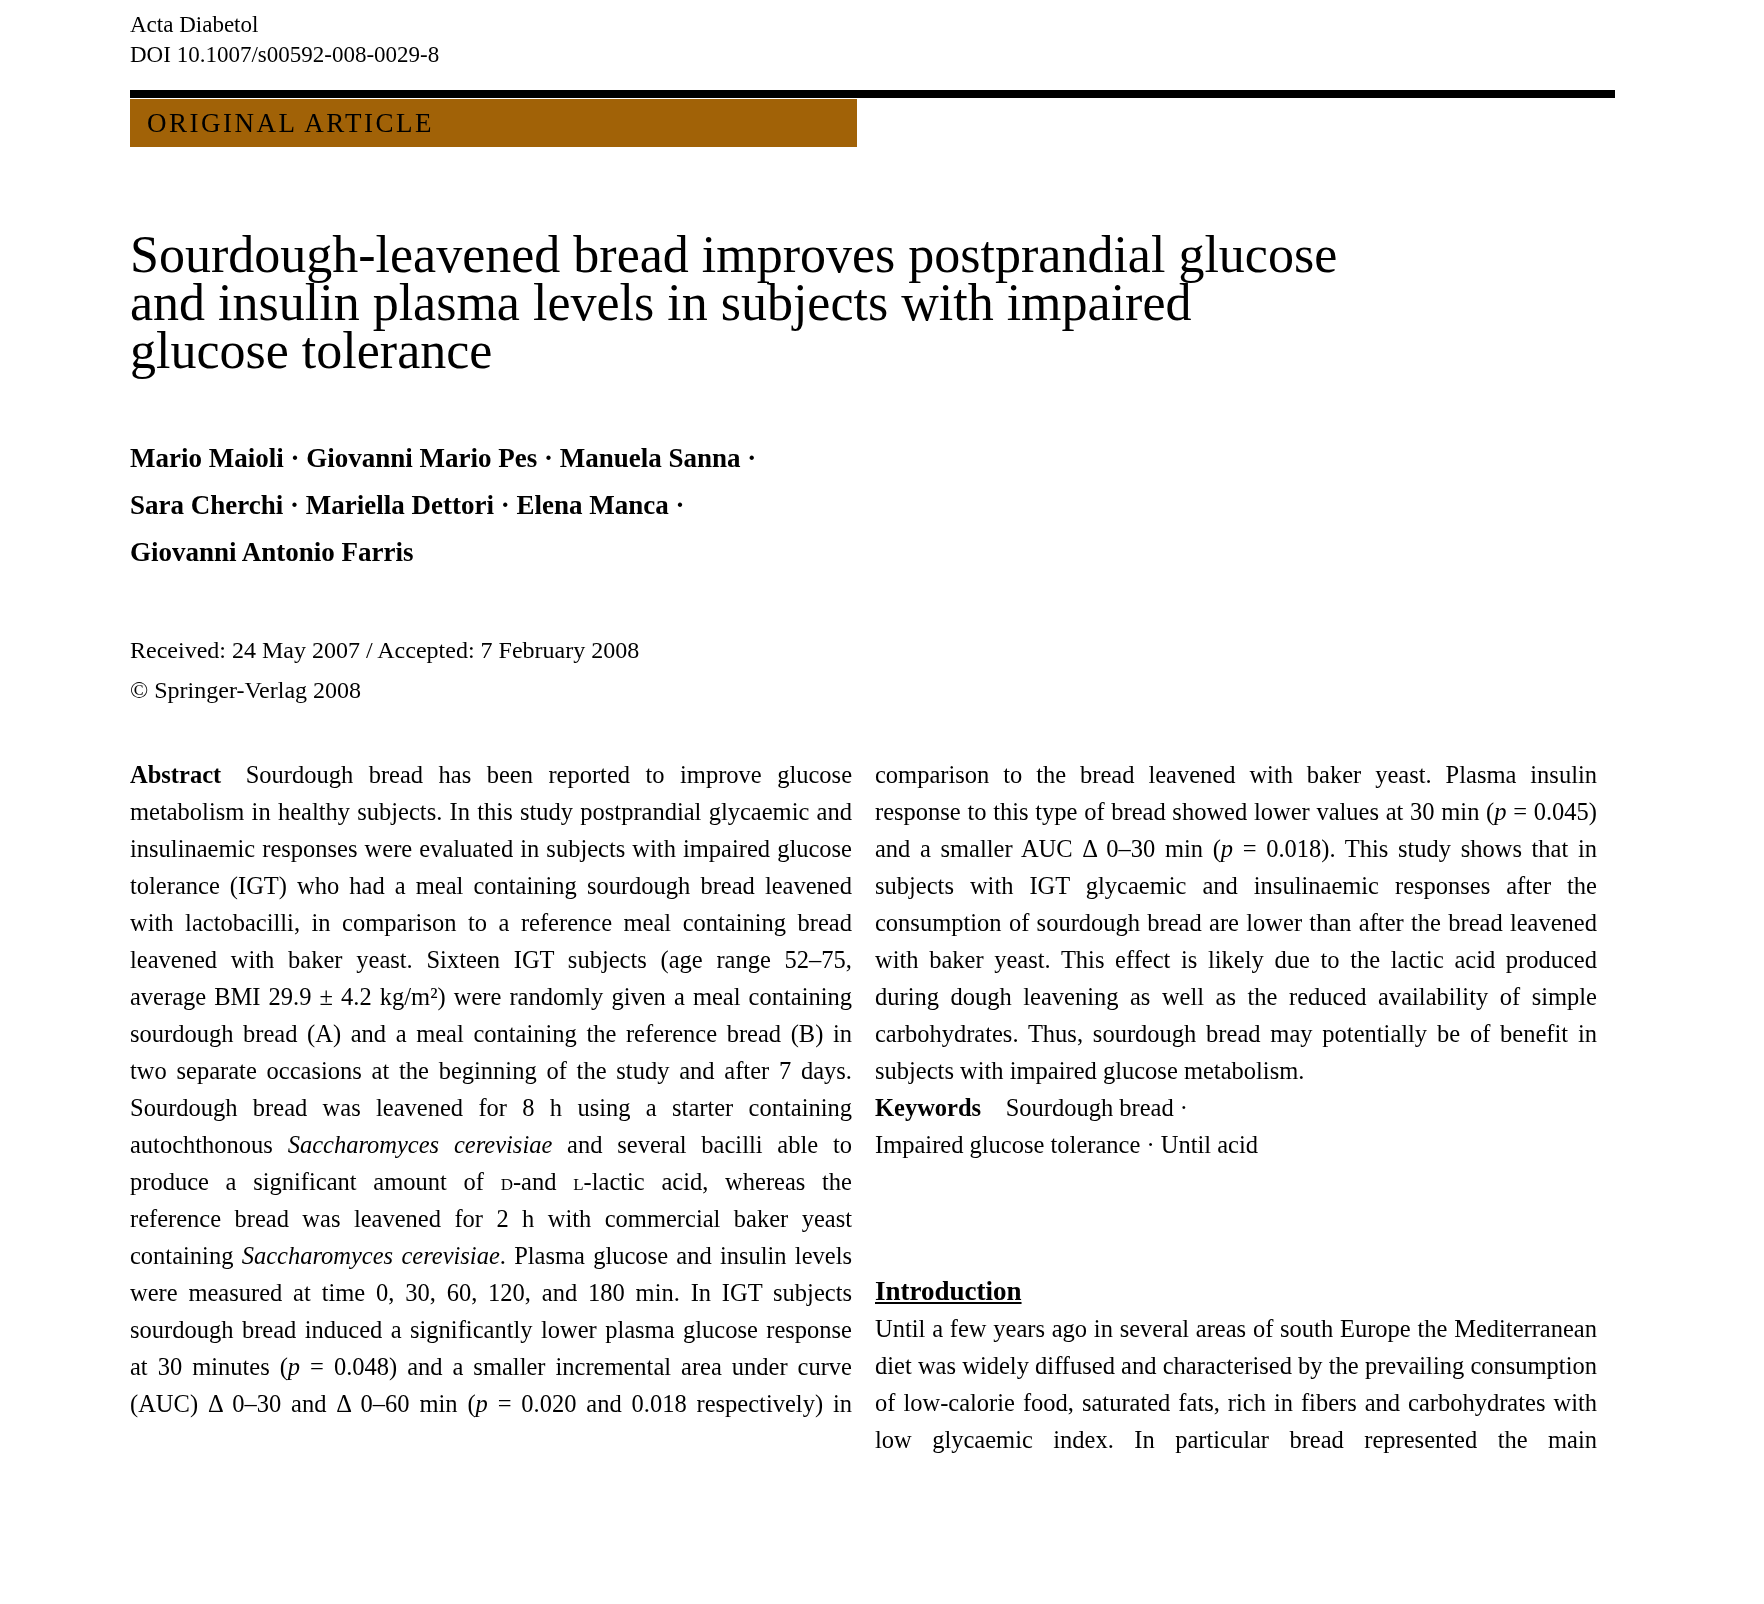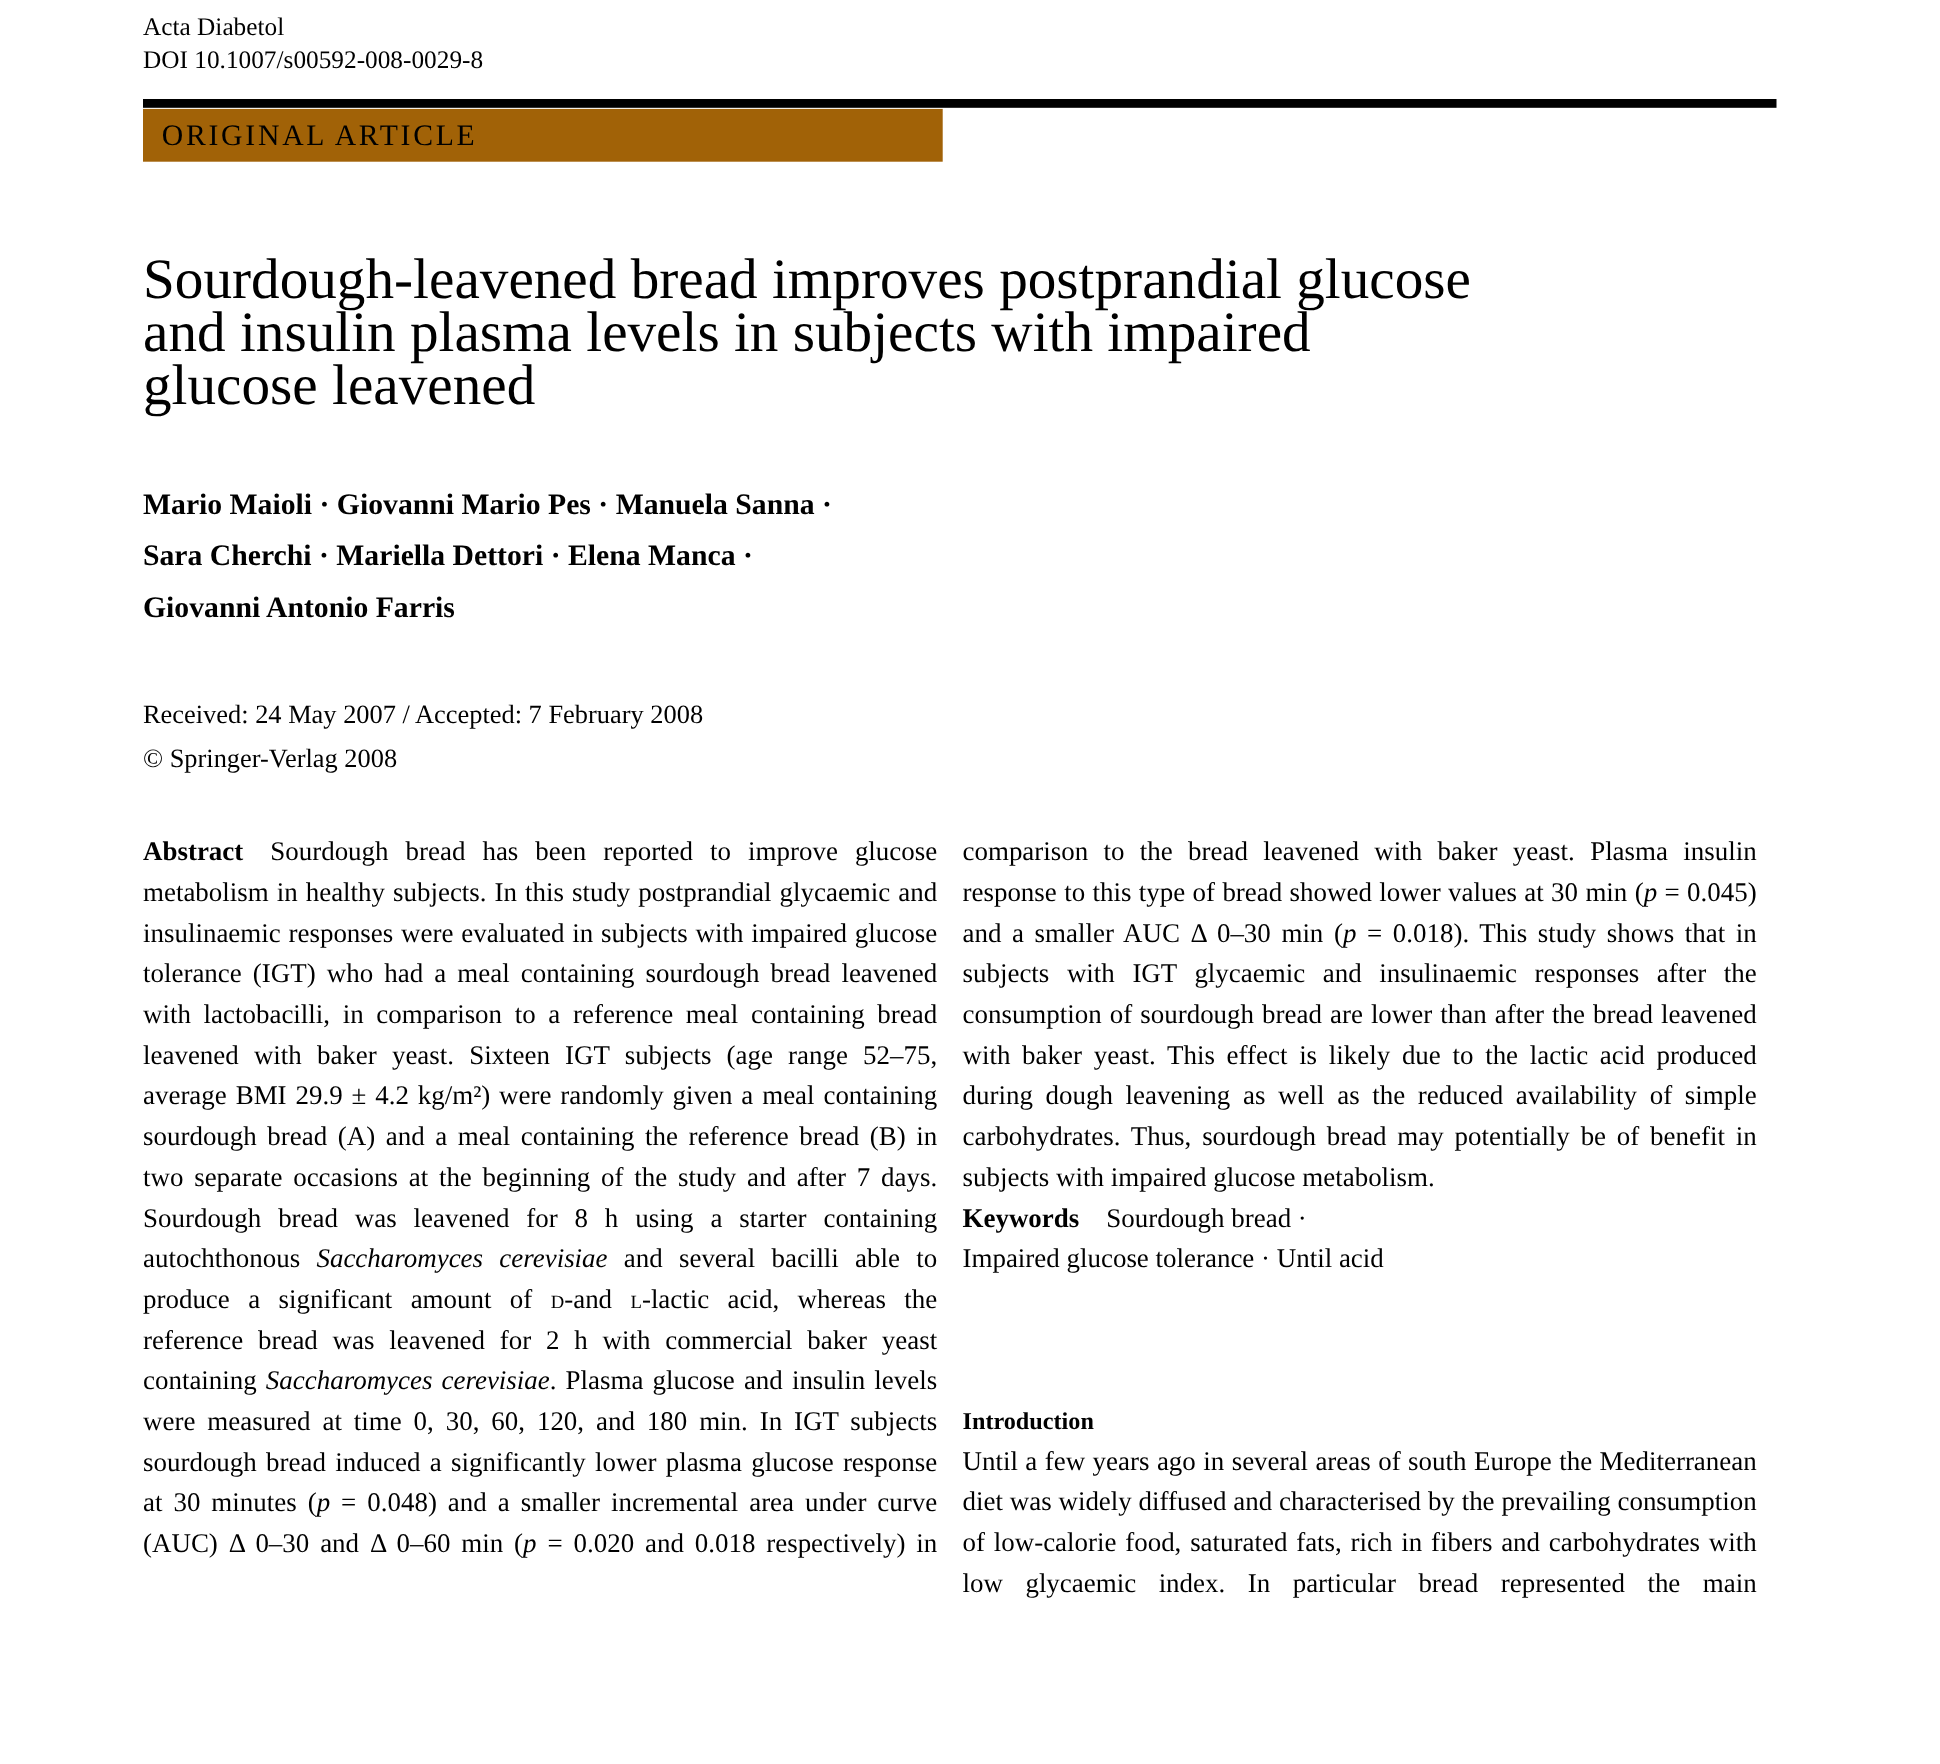--- a/index.html
+++ b/index.html
@@ -38,21 +38,21 @@
   .columns {
     display:flex; gap:23px;
     margin:46px 149px 0 130px;
     font-size:24.5px; line-height:37px;
     text-align:justify;
   }
   .col { width:722px; flex:0 0 722px; }
   .col p { margin:0; }
   .para-cut { text-align-last:justify; }
   .keywords { margin-top:42px; text-align:left; text-align-last:auto; }
-  .intro-heading { margin:110px 0 0 0; font-size:22px; font-weight:bold; line-height:37px; }
+  .intro-heading { margin:110px 0 0 0; font-size:27px; font-weight:bold; line-height:37px;text-decoration:underline; }
   .intro { margin-top:28px; }
   .s-b { font-weight:bold; }
   .s-i { font-style:italic; }
   .s-sc { font-variant:small-caps; }
 </style>
 </head>
 <body>
 
 <div class="page">
 
@@ -63,21 +63,21 @@
 
   <div class="rule"></div>
 
   <div class="banner">
     <span>ORIGINAL ARTICLE</span>
   </div>
 
   <h1 class="title">
     <div>Sourdough-leavened bread improves postprandial glucose</div>
     <div>and insulin plasma levels in subjects with impaired</div>
-    <div>glucose leavened</div>
+    <div>glucose tolerance</div>
   </h1>
 
   <div class="authors">
     <div>Mario Maioli · Giovanni Mario Pes · Manuela Sanna ·</div>
     <div>Sara Cherchi · Mariella Dettori · Elena Manca ·</div>
     <div>Giovanni Antonio Farris</div>
   </div>
 
   <div class="history">
     <div>Received: 24 May 2007 / Accepted: 7 February 2008</div>

